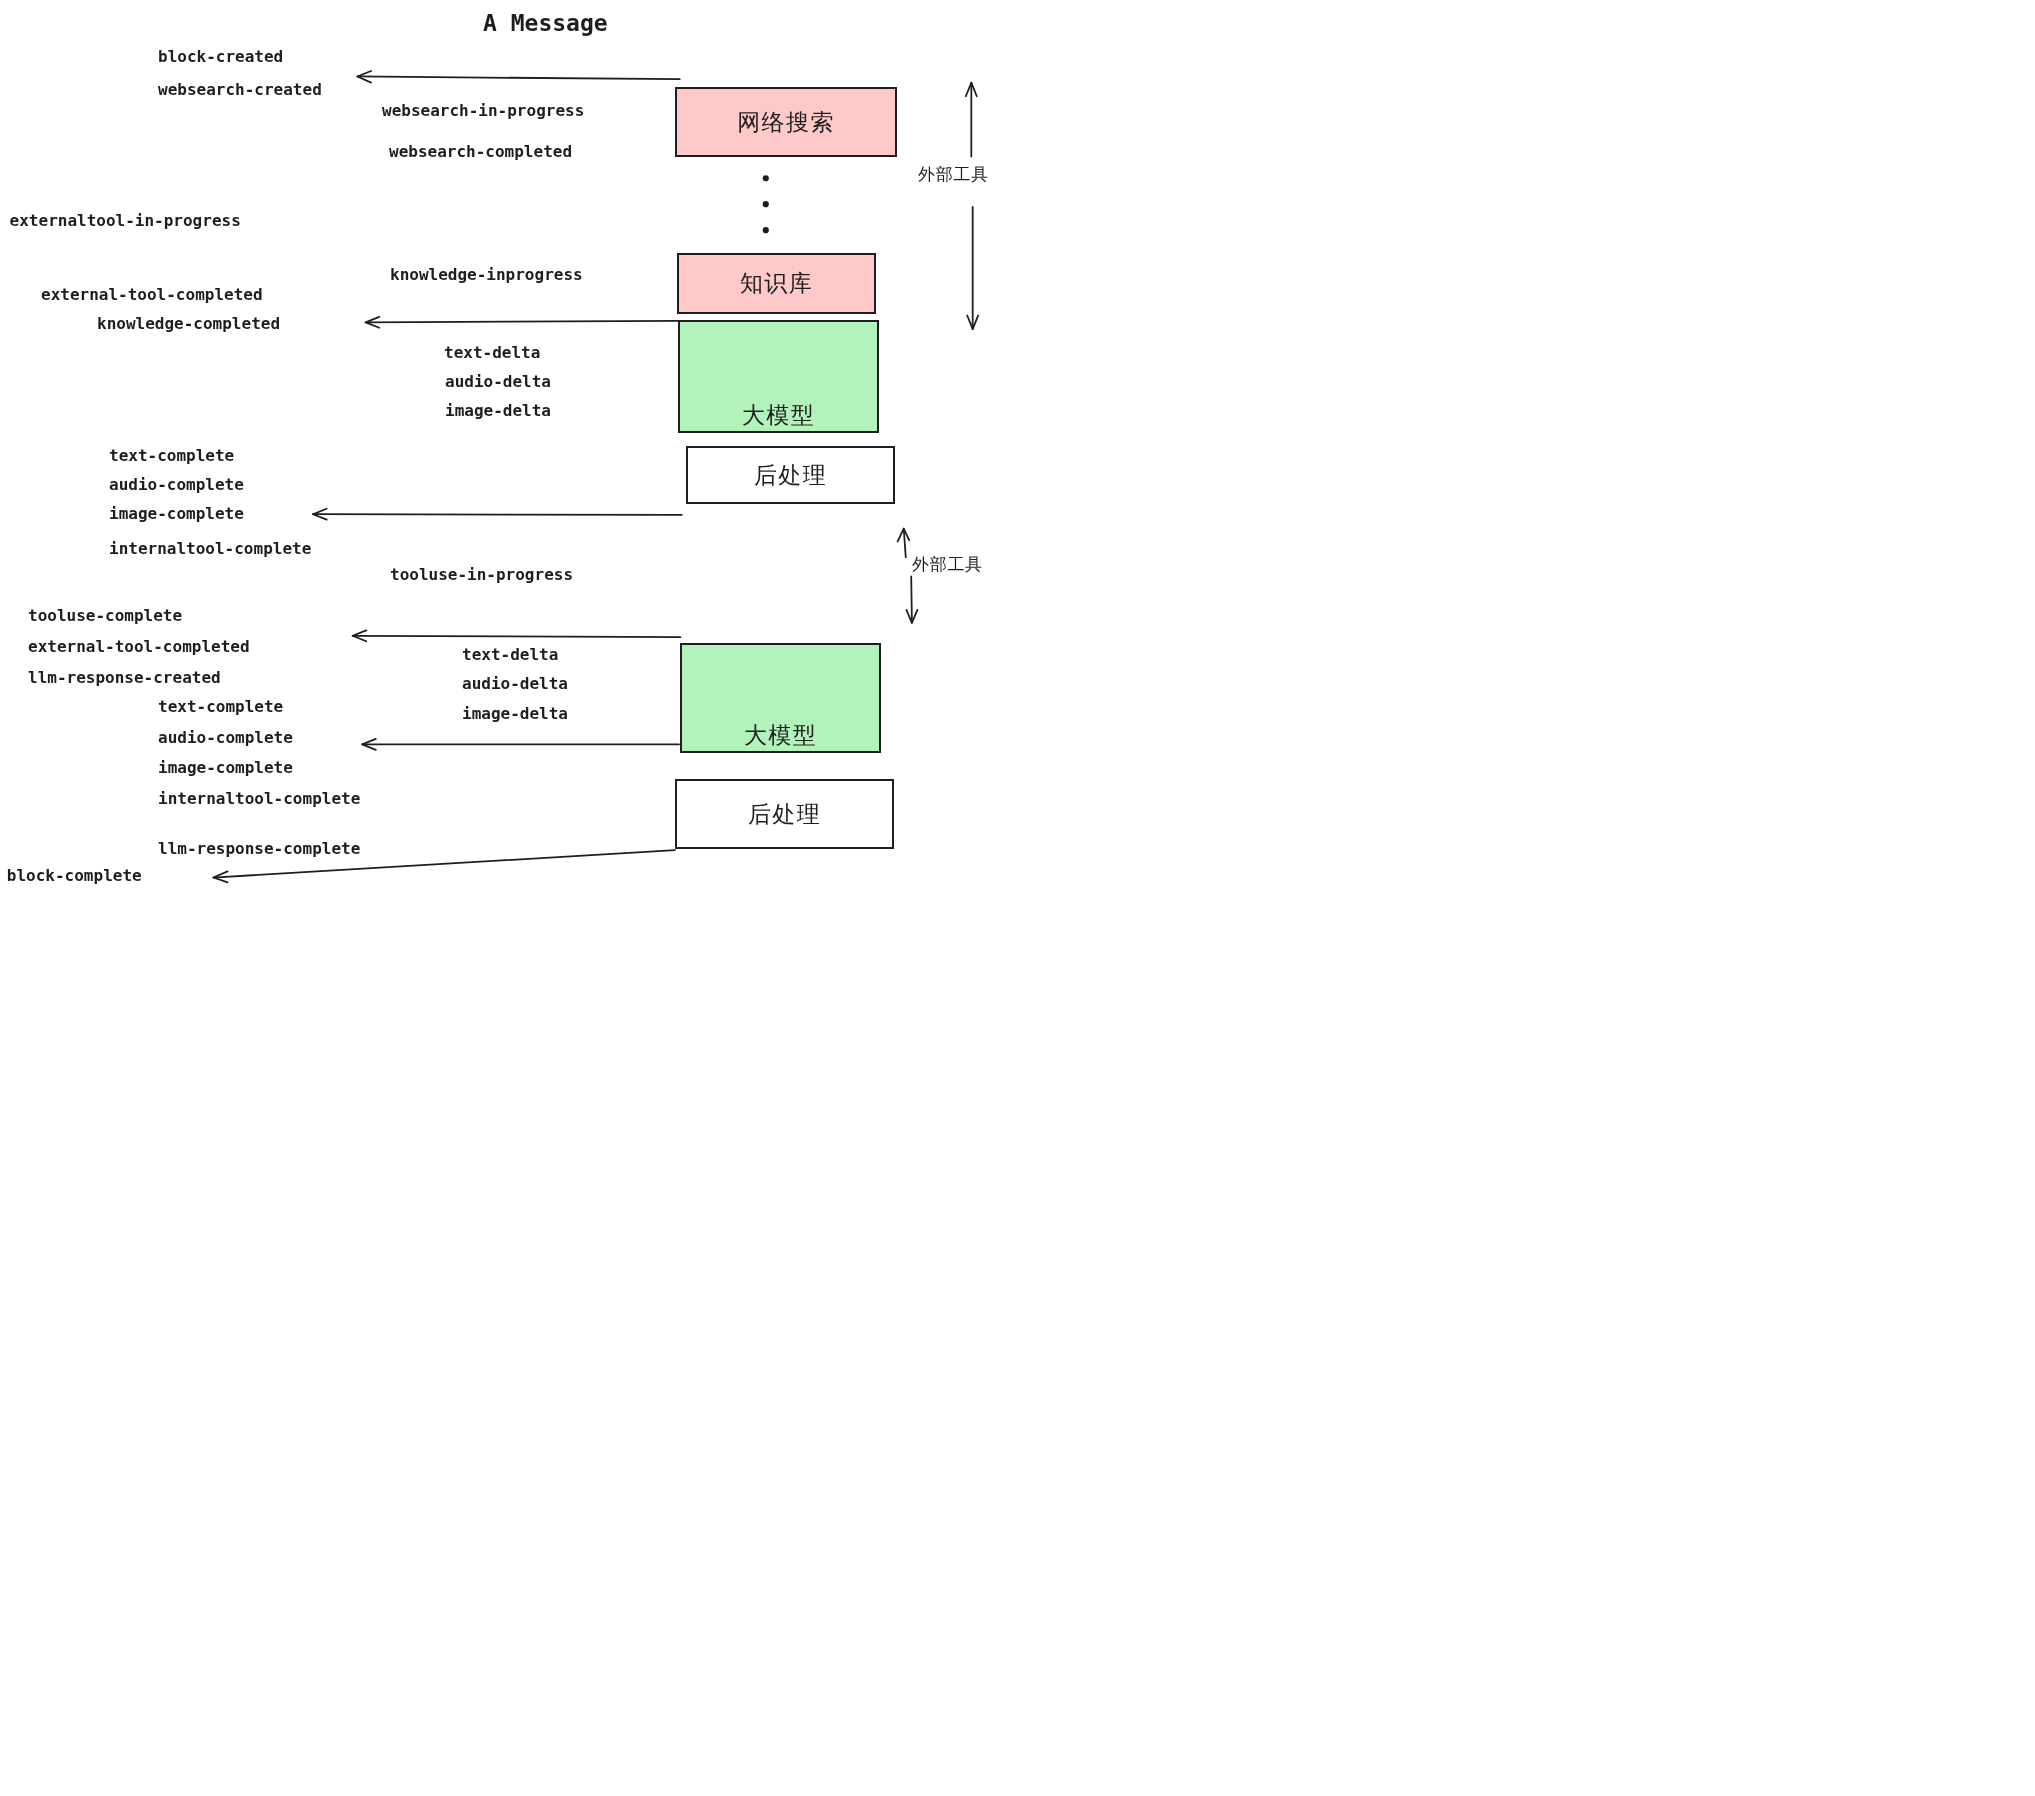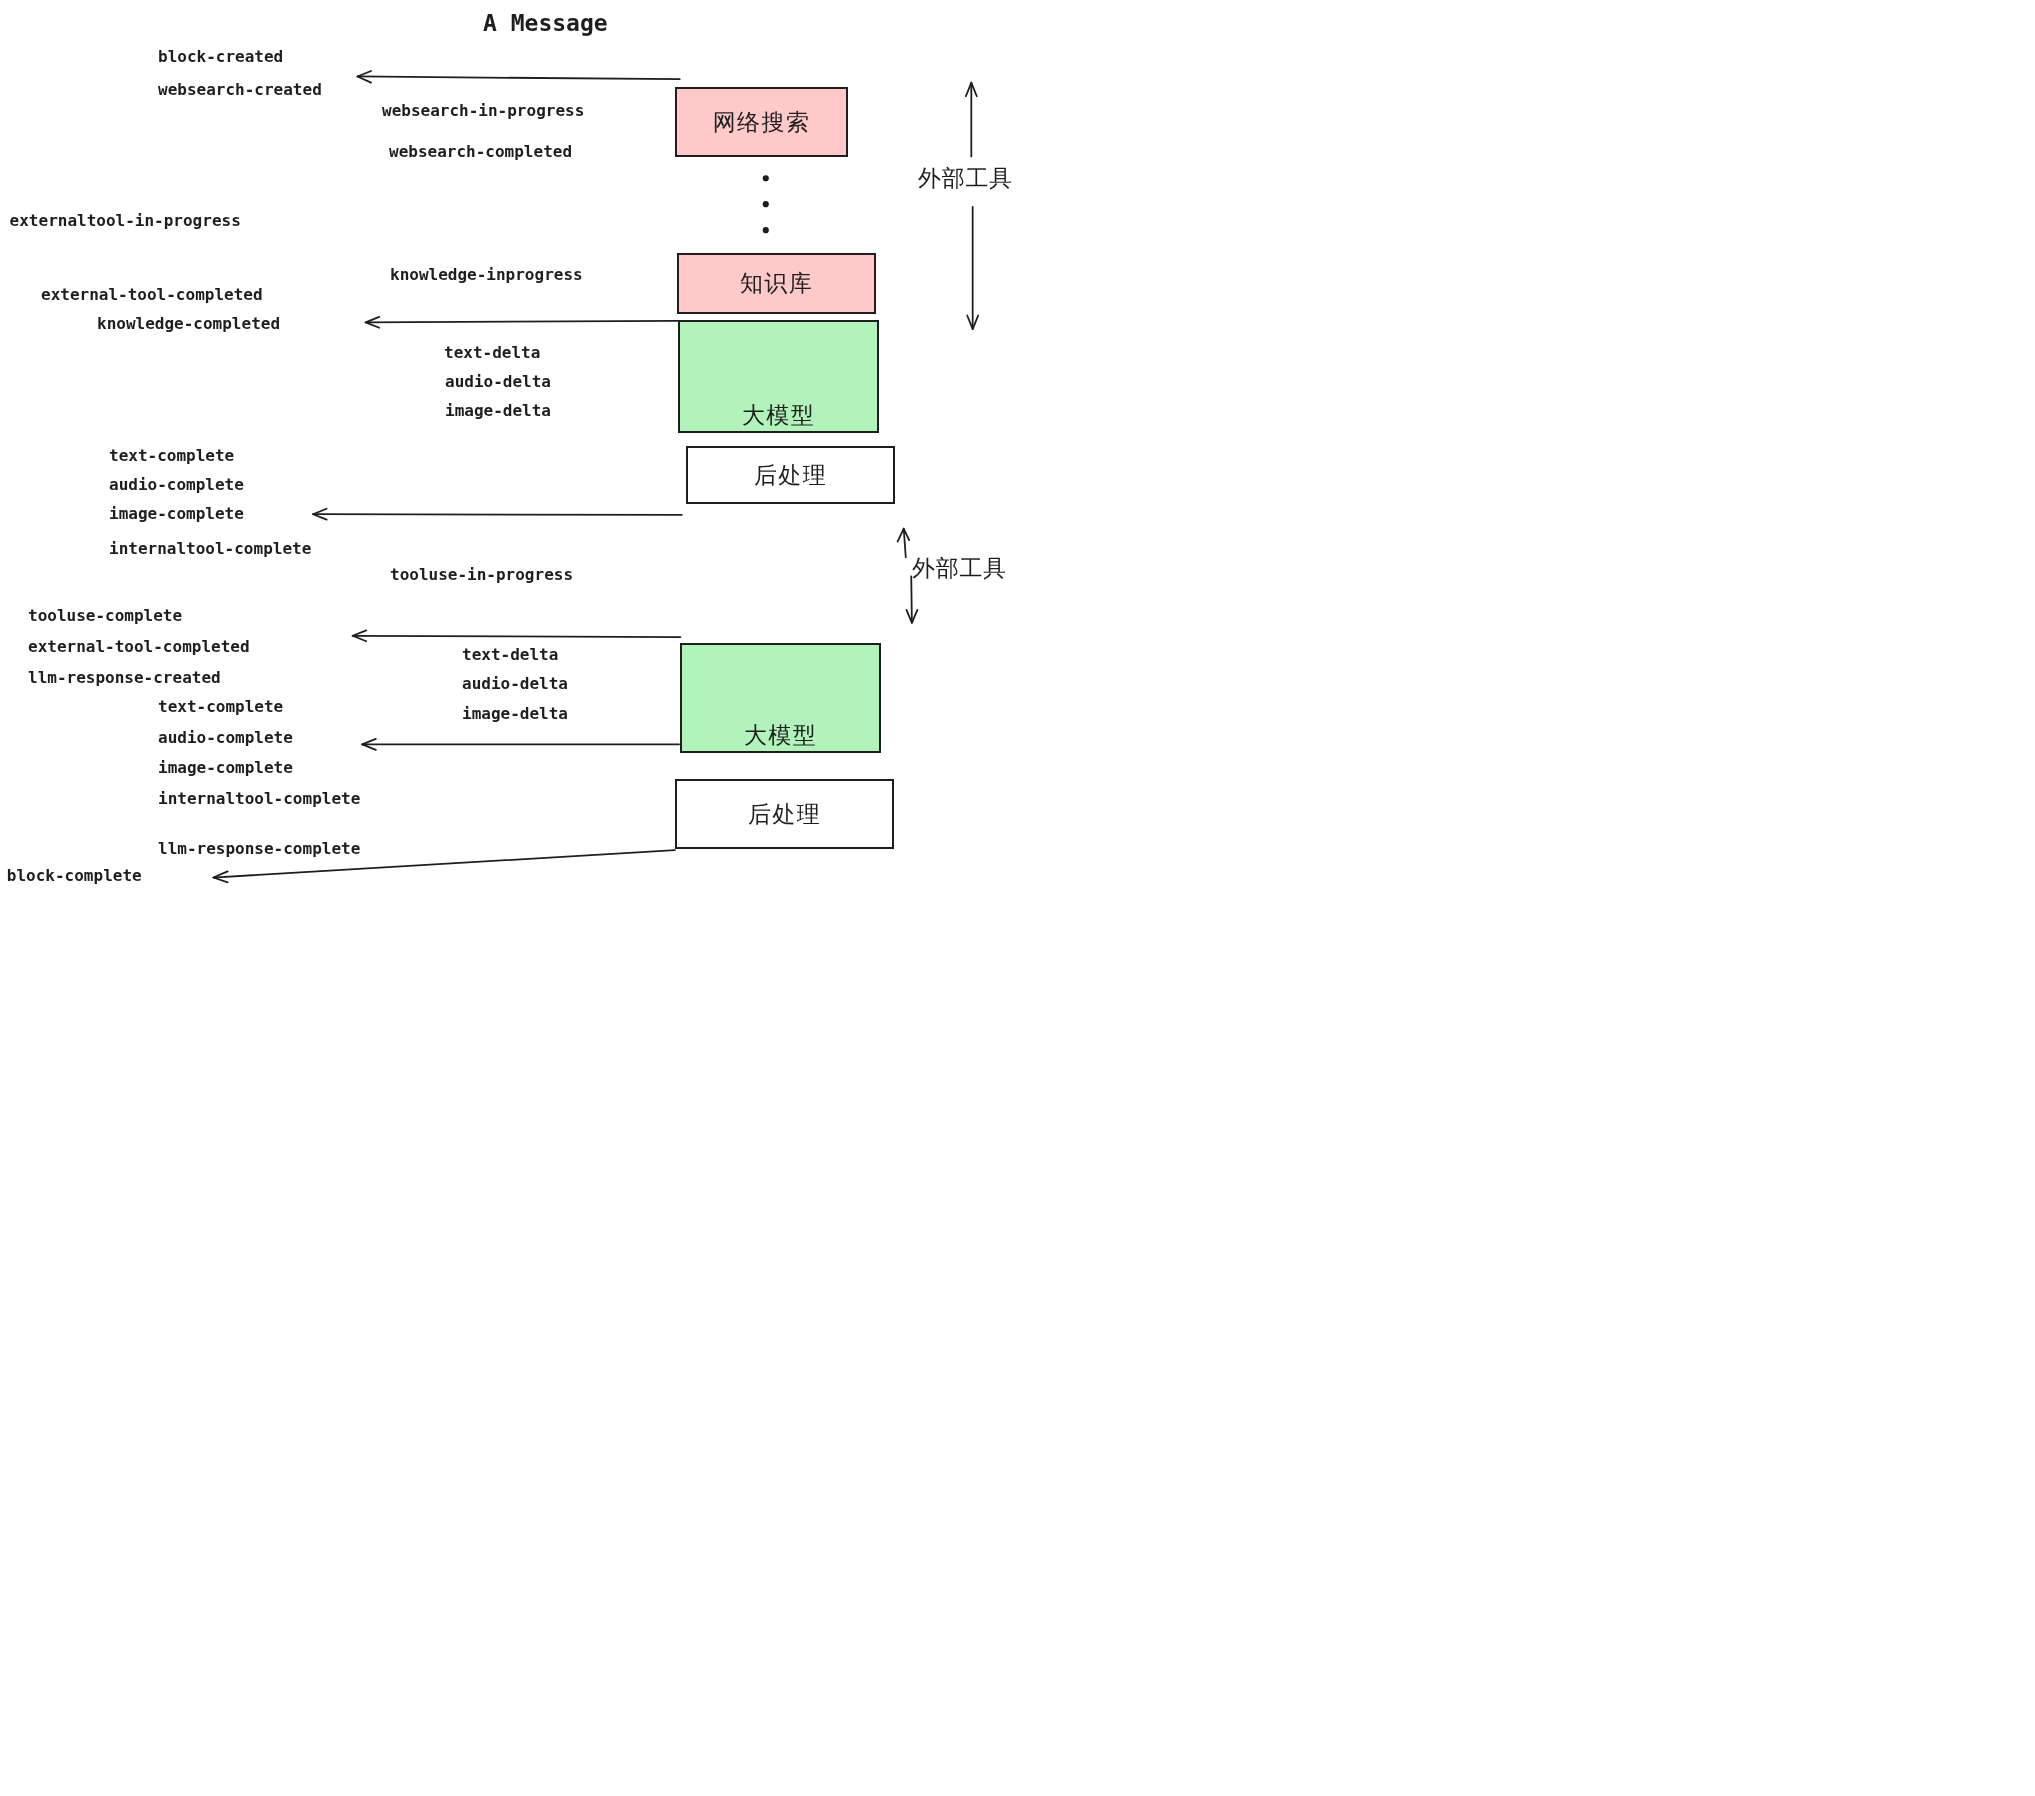--- a/index.html
+++ b/index.html
@@ -24,21 +24,21 @@
   .box .lbl{
     font-family:"DejaVu Sans","Liberation Sans",sans-serif;
     font-size:23px;letter-spacing:1.4px;white-space:pre;
   }
   .box .lbl-mono{
     font-family:"DejaVu Sans Mono","Liberation Mono",monospace;
     font-size:22.5px;font-weight:bold;letter-spacing:0.7px;white-space:pre;
   }
   .cn{
     position:absolute;font-family:Liberation Serif, serif;
-    font-size:23px;letter-spacing:0.7px;white-space:pre;
+    font-size:17px;letter-spacing:0.7px;white-space:pre;
   }
   #arrows{position:absolute;left:0;top:0;pointer-events:none;}
   #arrows path{stroke:#1e1e1e;stroke-width:2.6;fill:none;stroke-linecap:round;stroke-linejoin:round;}
   #arrows circle{fill:#1e1e1e;stroke:none;}
 </style>
 </head>
 <body>
 
 <div id="canvas">
 
@@ -66,21 +66,21 @@
   <div class="ev" style="left:462px;top:646px">text-delta</div>
   <div class="ev" style="left:462px;top:675px">audio-delta</div>
   <div class="ev" style="left:462px;top:705px">image-delta</div>
   <div class="ev" style="left:158px;top:698px">text-complete</div>
   <div class="ev" style="left:158px;top:729px">audio-complete</div>
   <div class="ev" style="left:158px;top:759px">image-complete</div>
   <div class="ev" style="left:158px;top:790px">internaltool-complete</div>
   <div class="ev" style="left:158px;top:840px">llm-response-complete</div>
   <div class="ev" style="left:6.8px;top:867px">block-complete</div>
 
-  <div class="box fill-pink" style="left:675px;top:87px;width:173px;height:70px">
+  <div class="box fill-pink" style="left:675px;top:87px;width:222px;height:70px">
     <span class="lbl">网络搜索</span>
   </div>
   <div class="box fill-pink" style="left:677px;top:253px;width:199px;height:61px">
     <span class="lbl">知识库</span>
   </div>
   <div class="box fill-green" style="left:678px;top:320px;width:201px;height:113px">
     <span class="lbl">大模型</span>
   </div>
   <div class="box fill-white" style="left:686px;top:446px;width:209px;height:58px">
     <span class="lbl">后处理</span>

